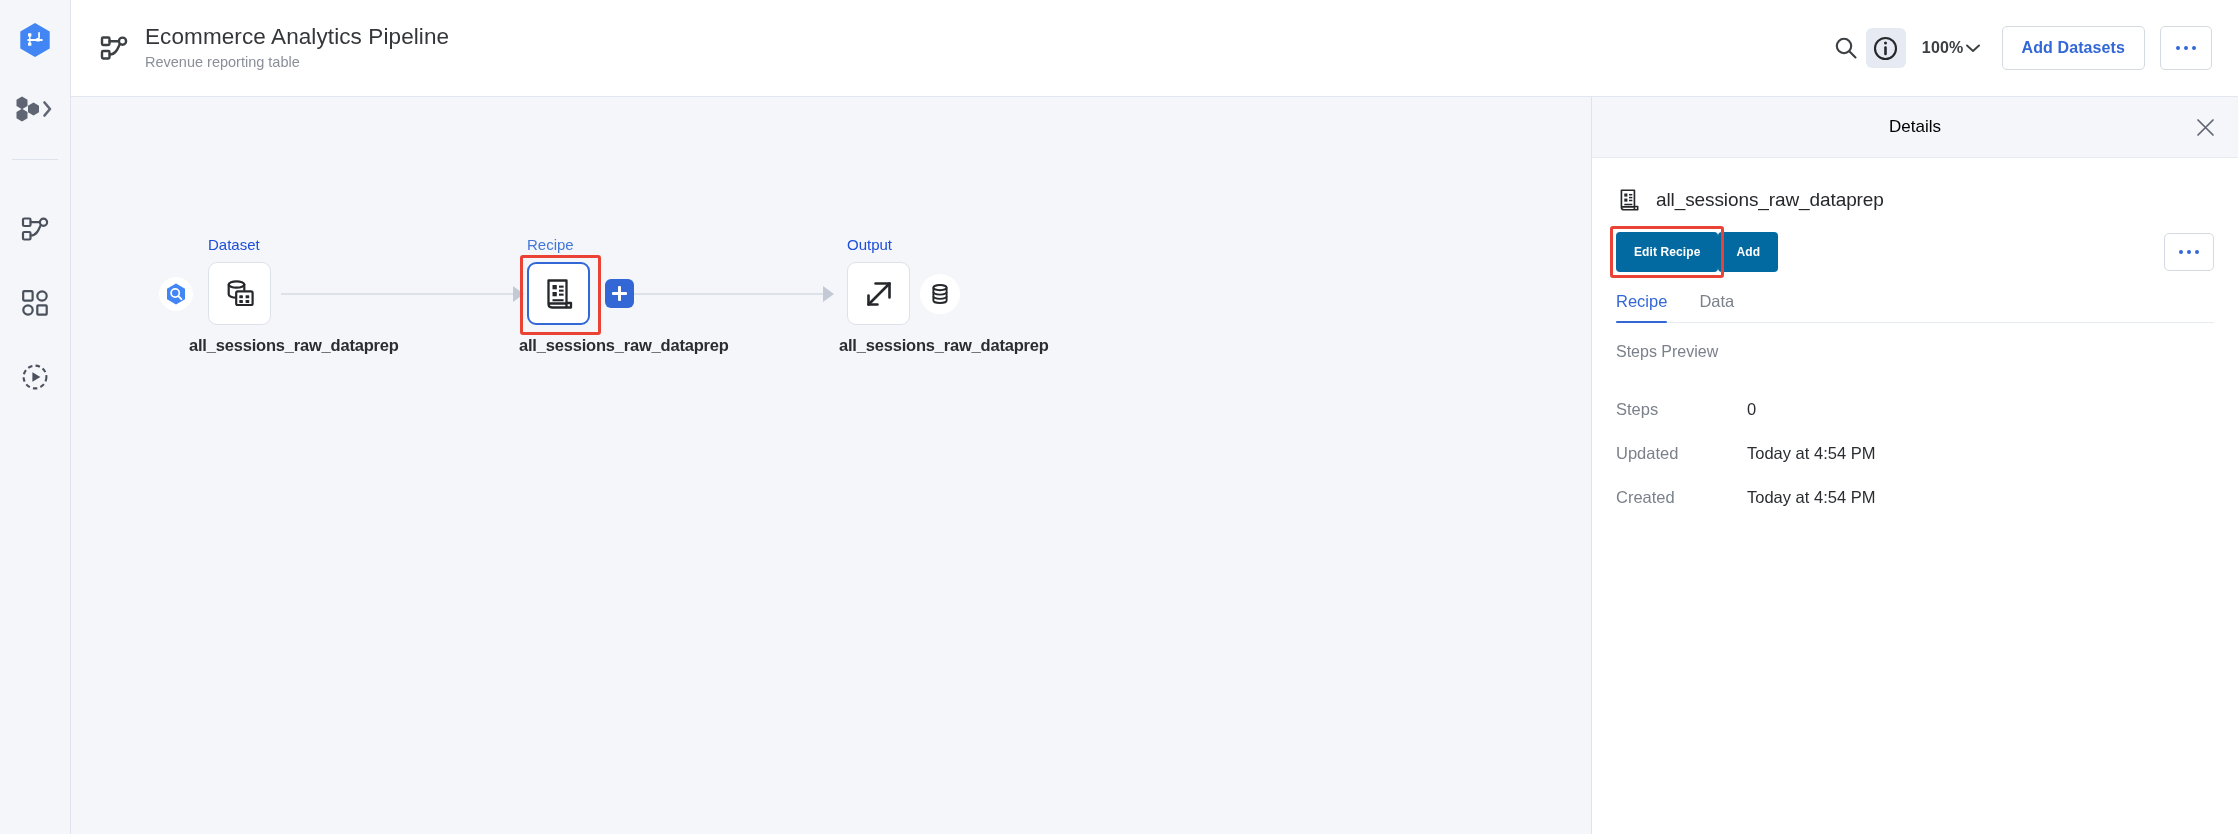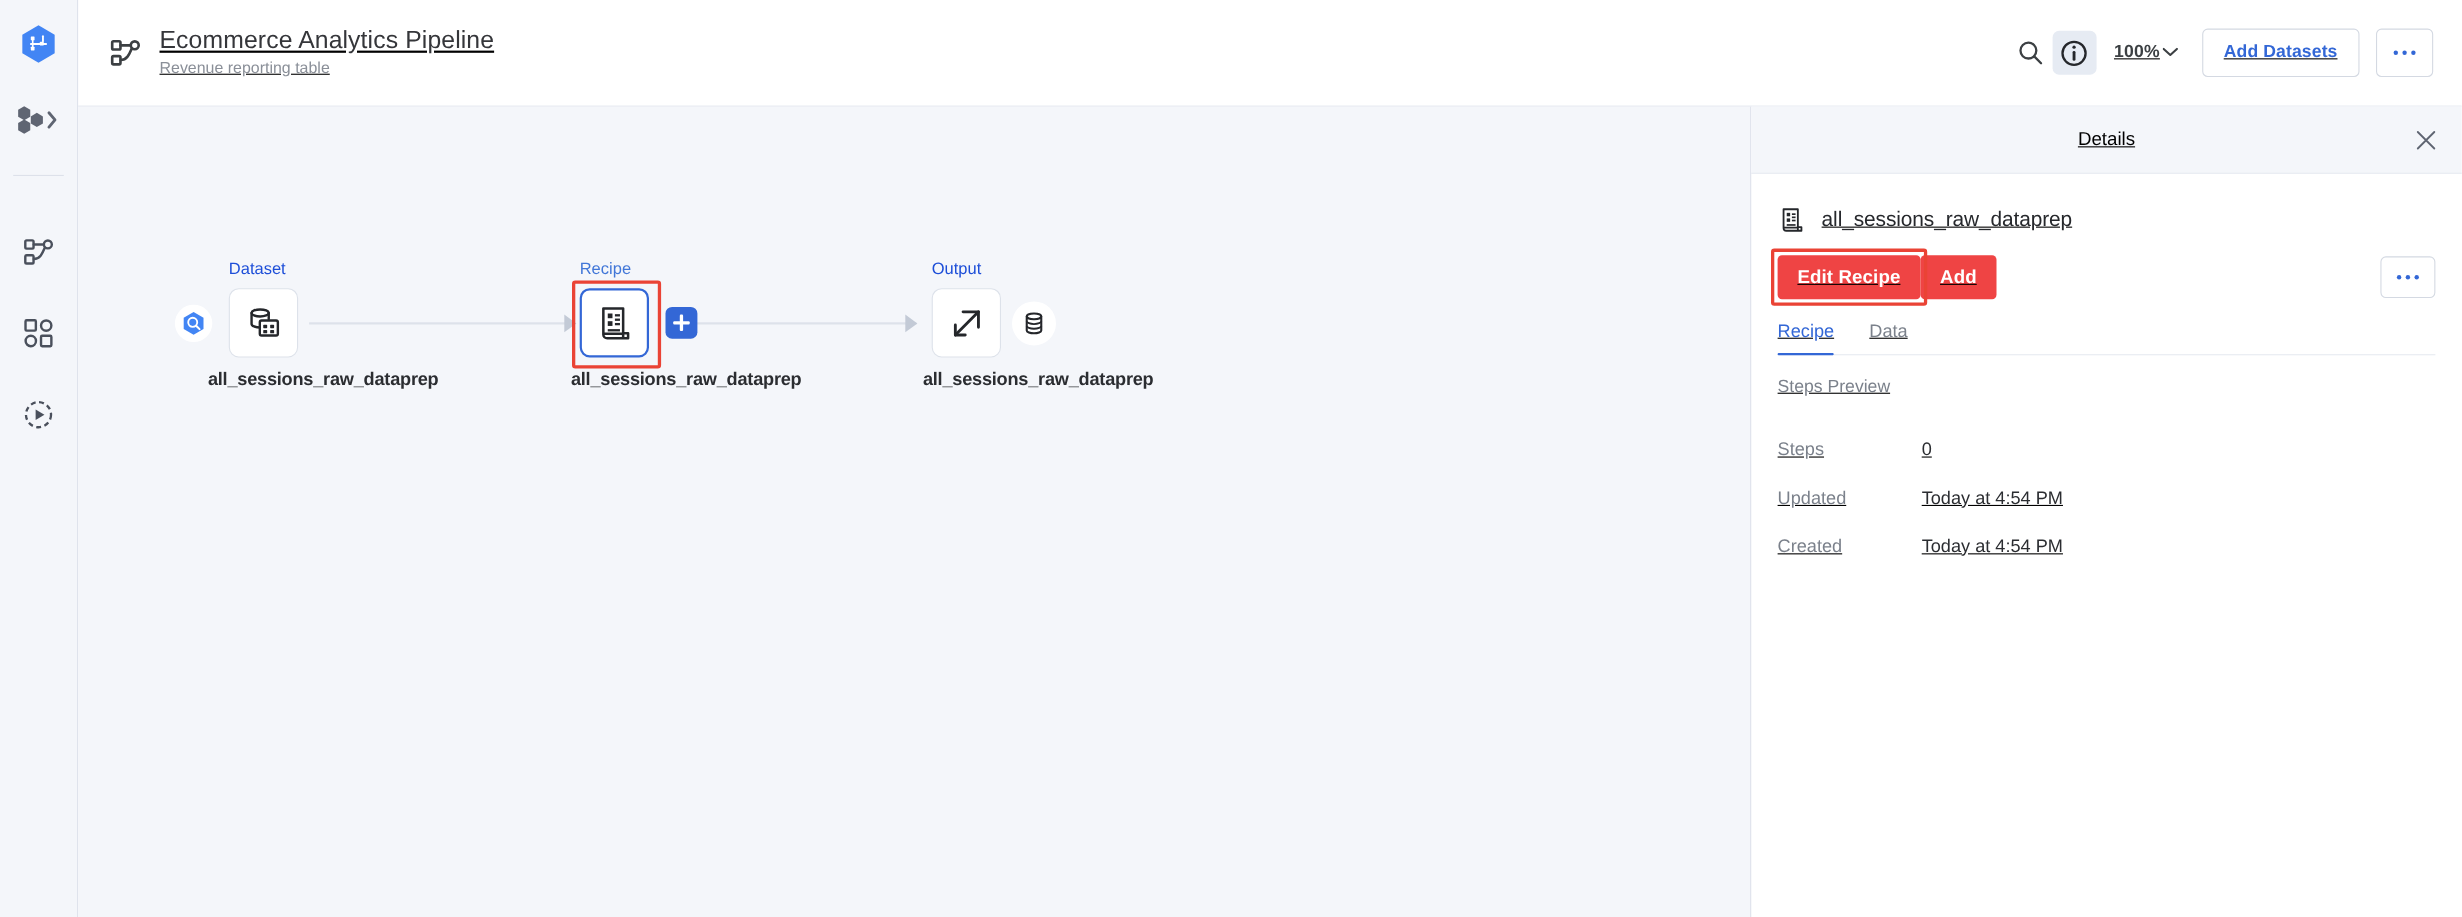--- a/index.html
+++ b/index.html
@@ -3,21 +3,21 @@
 <meta charset="utf-8">
 <style>
   * { box-sizing: border-box; margin: 0; padding: 0; }
   html, body {
     width: 2238px; height: 834px;
     font-family: "Liberation Sans", sans-serif;
     background: #ffffff;
     overflow: hidden;
     -webkit-font-smoothing: antialiased;
   }
-  #app { position: relative; width: 2238px; height: 834px; display: flex; text-decoration: underline; }
+  #app { position: relative; width: 2238px; height: 834px; display: flex; }
 
   
   .rail {
     width: 71px; height: 834px;
     background: #f4f6fa;
     border-right: 1px solid #dfe3ec;
     display: flex; flex-direction: column; align-items: center;
     flex: 0 0 71px;
     position: relative;
   }
@@ -159,21 +159,21 @@
   }
   .details-inner { padding: 0 24px; flex: 1 1 auto; display: flex; flex-direction: column; min-height: 0; }
 
   .entity-row { display: flex; align-items: center; gap: 14px; margin-top: 29px; }
   .entity-icon { width: 26px; height: 26px; display:flex; align-items:center; justify-content:center; }
   .entity-name { font-size: 19px; color: #26282c; letter-spacing: -.1px; }
 
   .action-row { display: flex; align-items: center; margin-top: 19px; position: relative; }
   .btn-primary {
     height: 40px; padding: 16px 18px; border: none; border-radius: 4px;
-    background: #ef4444; color: #fff; font-size: 17px; font-weight: bold;
+    background: #0369a1; color: #fff; font-size: 12px; font-weight: bold;
     font-family: "Liberation Sans", sans-serif;
     display: flex; align-items: center; cursor: pointer; letter-spacing: .1px;
   }
   .edit-wrap { position: relative; display: inline-flex; }
   .edit-wrap .sel-ring { left: -6px; top: -6px; right: -6px; bottom: -6px; }
   .action-spacer { flex: 1 1 auto; }
   .btn-kebab-sm {
     height: 38px; width: 50px;
     border: 1px solid #d4d9e2; border-radius: 5px; background: #fff;
     display: flex; align-items: center; justify-content: center; cursor: pointer;

